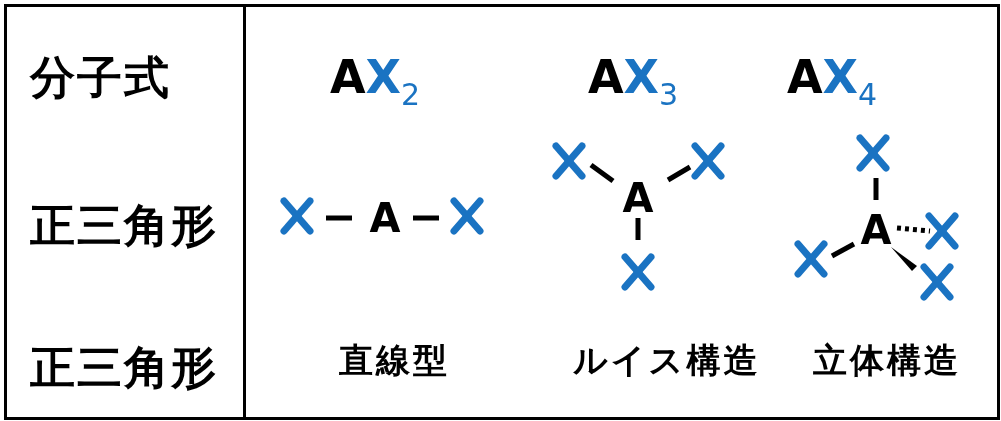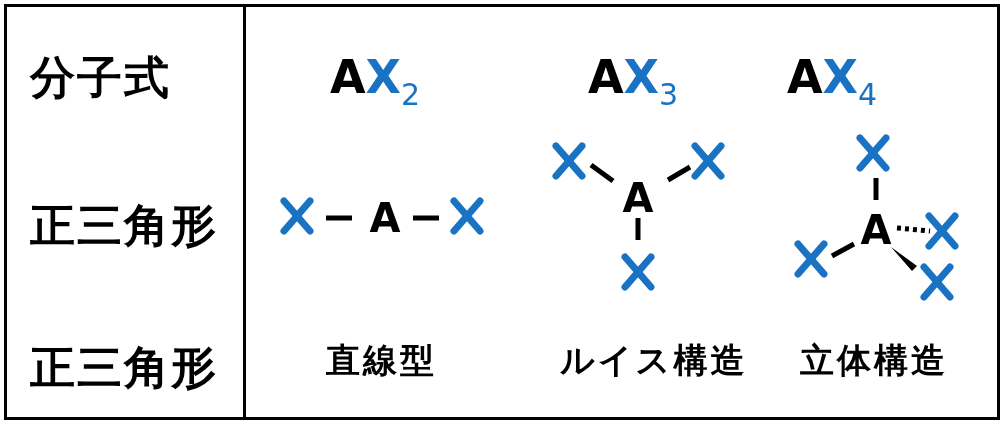--- a/index.html
+++ b/index.html
@@ -5,21 +5,21 @@
   html, body { margin: 0; padding: 0; background: #ffffff; }
   body { width: 1001px; height: 421px; position: relative; overflow: hidden;
          font-family: "DejaVu Sans", "Liberation Sans", sans-serif; color: #000; }
   .frame { position: absolute; left: 4px; top: 4px; width: 990px; height: 410px;
            border: 3px solid #000; box-sizing: content-box; }
   .divider { position: absolute; left: 243px; top: 4px; width: 3px; height: 413px; background: #000; }
   .rowlabel { position: absolute; left: 30px; font-weight: bold; font-size: 45px; letter-spacing: 2px; }
   .formula { position: absolute; font-weight: bold; font-size: 46px; line-height: 1; margin-top: 10px; }
   .formula .x { color: #1a73c2; }
   .formula sub { color: #1a73c2; font-size: 30px; font-weight: normal; vertical-align: -12px; }
-  .shape { position: absolute; font-weight: bold; font-size: 34px; letter-spacing: 3px; }
+  .shape { position: absolute; font-weight: bold; font-size: 34px; letter-spacing: 3px; margin-left: 13px; }
   svg.diag { position: absolute; left: 0; top: 0; }
 </style>
 </head>
 <body>
 
 <div class="frame"></div>
 <div class="divider"></div>
 
 <div class="rowlabel" style="top:48px;">分子式</div>
 <div class="rowlabel" style="top:196px;">正三角形</div>

